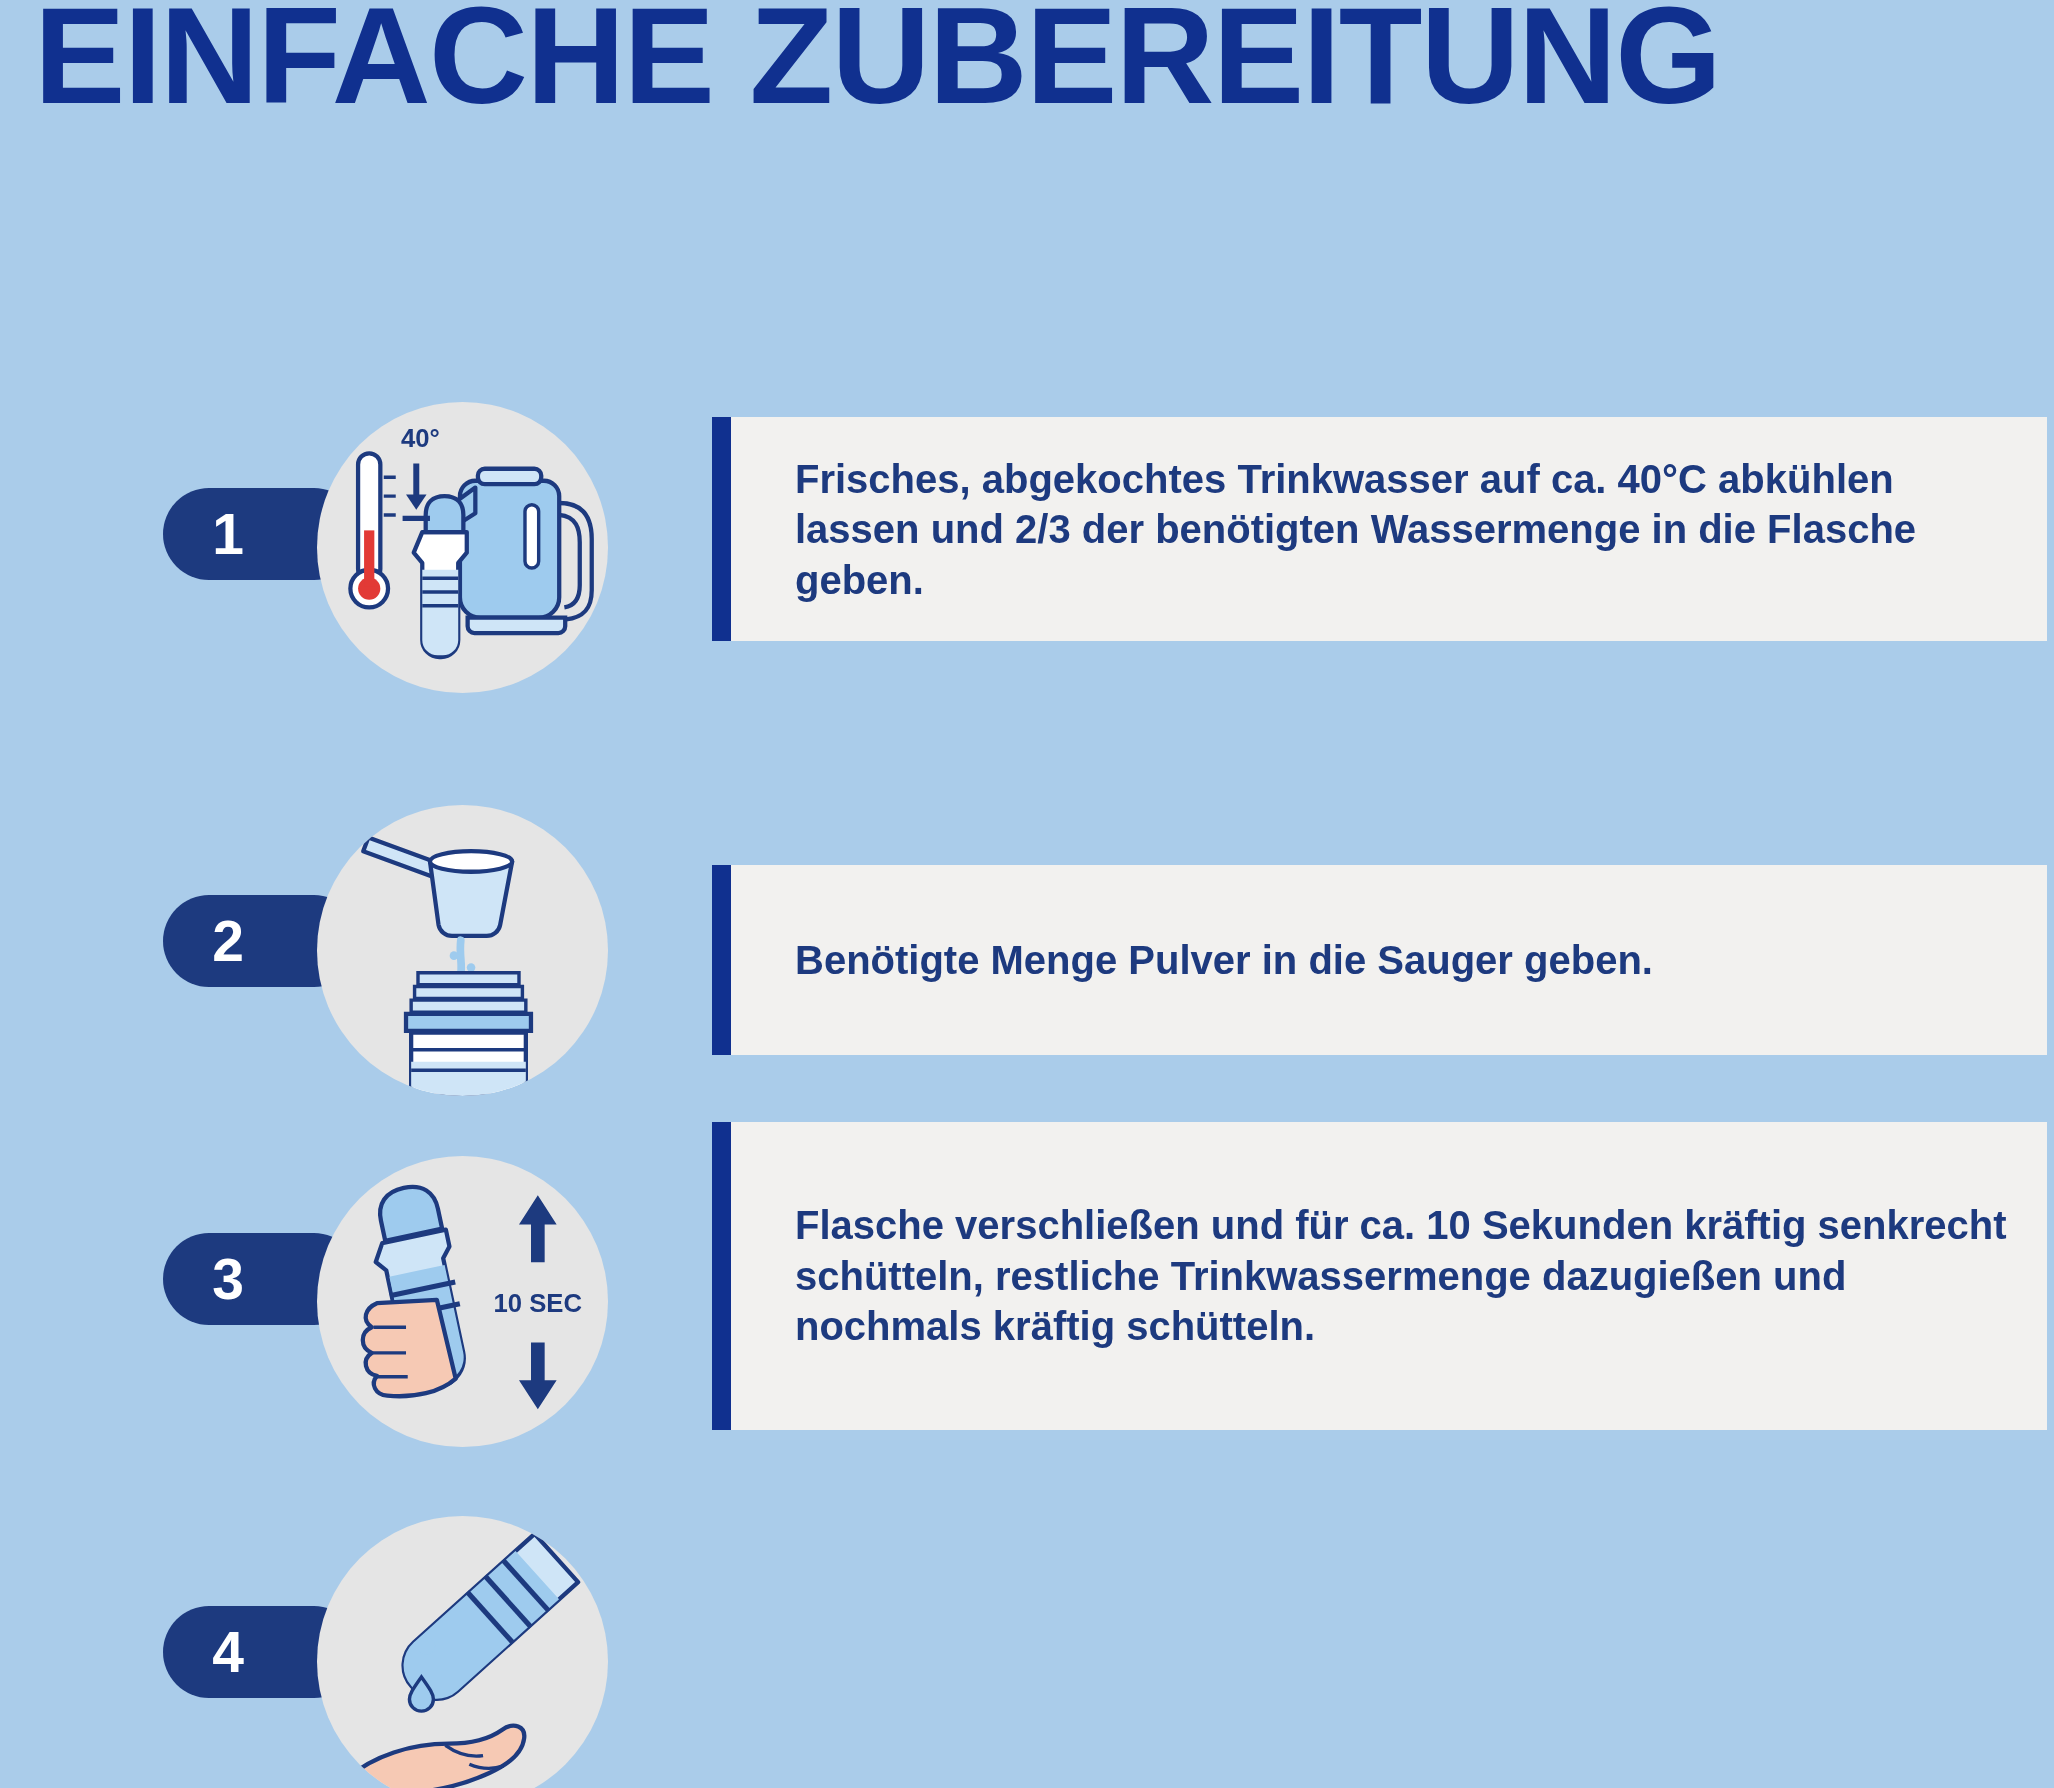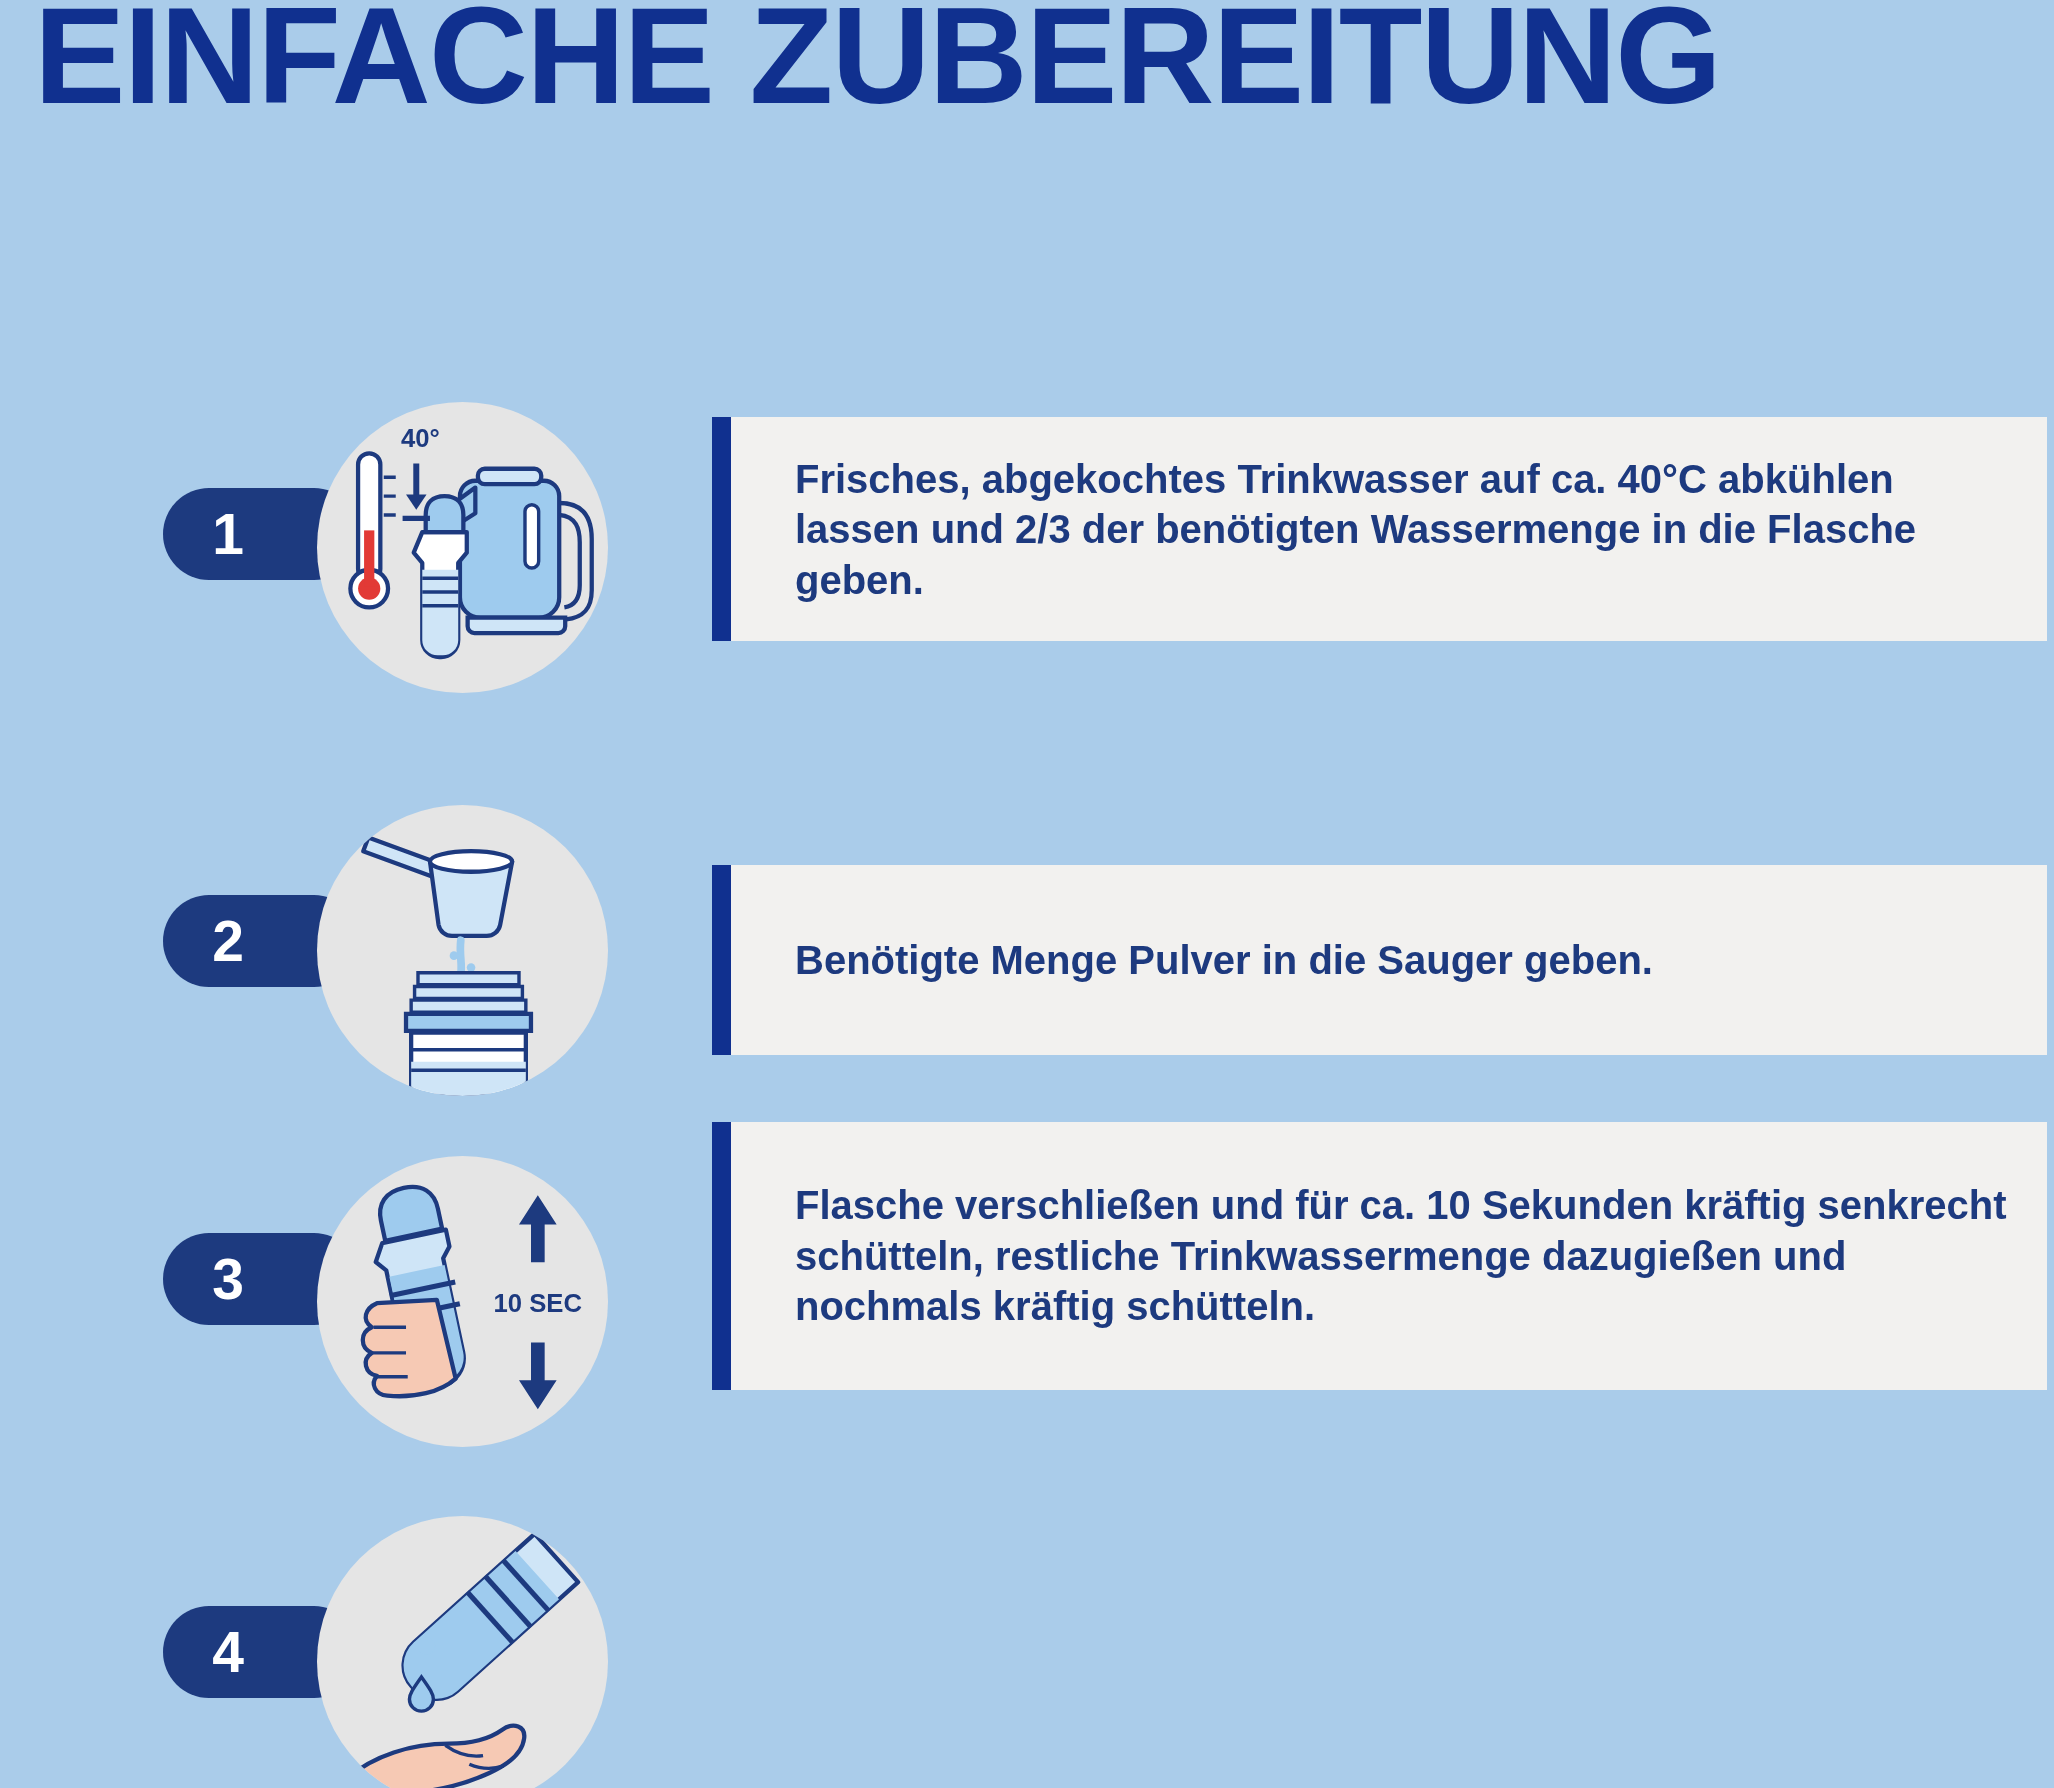--- a/index.html
+++ b/index.html
@@ -96,21 +96,21 @@
   .step-1 .pill   { top: 86px; }
   .step-1 .circle { top: 0px; }
   .step-1 .card   { top: 15.4px; height: 224px; }
 
   .step-2 .pill   { top: 133px; }
   .step-2 .circle { top: 43px; }
   .step-2 .card   { top: 103px; height: 190px; }
 
   .step-3 .pill   { top: 111px; }
   .step-3 .circle { top: 34px; }
-  .step-3 .card   { top: 0px; height: 268px; }
+  .step-3 .card   { top: 0px; height: 308px; }
 
   .step-4 .pill   { top: 124px; }
   .step-4 .circle { top: 34px; }
   .step-4 .card   { top: 17px; height: 240px; }
 </style>
 </head>
 <body>
 
 <div class="title">EINFACHE ZUBEREITUNG</div>
 

